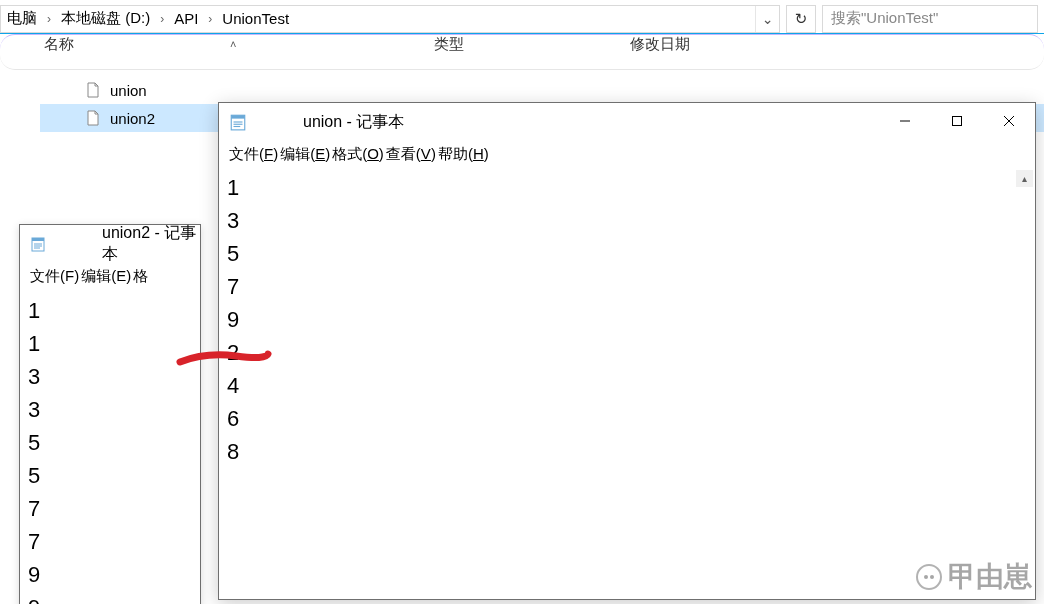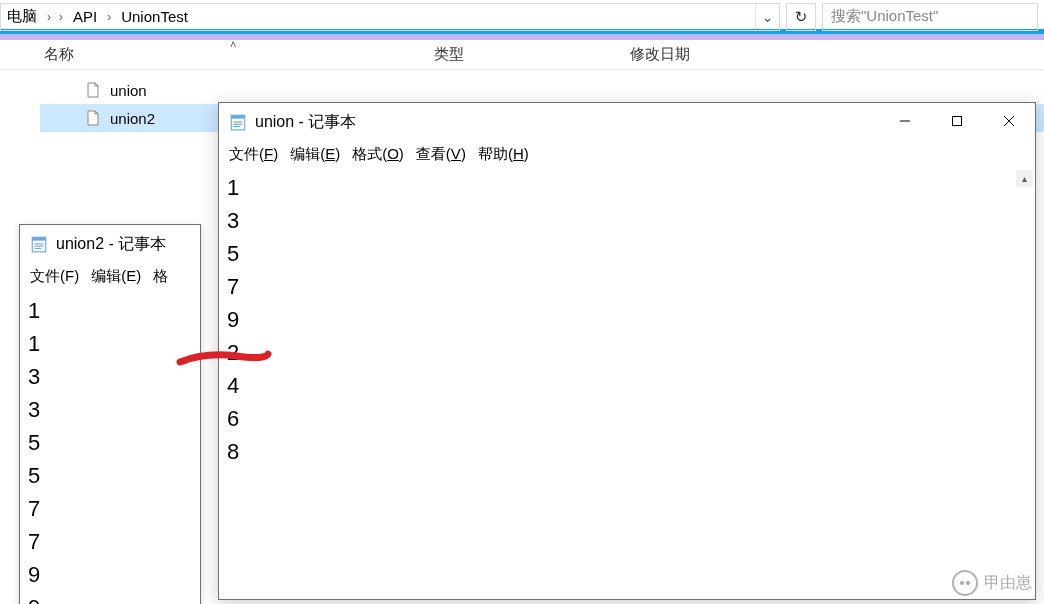--- a/index.html
+++ b/index.html
@@ -8,78 +8,79 @@
       font-size: 14px;
       width: 1044px;
       height: 604px;
       background: #fff;
       position: relative;
       overflow: hidden;
       color: #000;
     }
     
     .explorer { position: absolute; top: 0; left: 0; right: 0; height: 160px; background: #fff; }
-    .addrbar { display: flex; align-items: center; height: 34px; border-bottom: 5px solid #0ea5e9; }
+    .addrbar { display: flex; align-items: center; height: 34px; border-bottom: 1px solid #0ea5e9; }
     .crumbbox { flex: 1; display: flex; align-items: center; height: 28px; margin: 4px 6px 0 0; border: 1px solid #d9d9d9; position: relative; }
     .crumbbox .crumbseg { padding: 4px 6px; font-size: 15px; color: #000; cursor: default; }
     .crumbbox .sep { color: #666; padding: 0 4px; font-size: 12px; }
     .crumbbox .dropbtn { position: absolute; right: 0; top: 0; width: 24px; height: 100%; display: flex; align-items: center; justify-content: center; border-left: 1px solid #e6e6e6; color: #555; }
     .refresh { width: 30px; height: 28px; margin-top: 4px; border: 1px solid #d9d9d9; display: flex; align-items: center; justify-content: center; color: #333; font-size: 15px; margin-right: 6px;}
     .searchbox { width: 216px; height: 28px; margin-top: 4px; margin-right: 6px; border: 1px solid #d9d9d9; display:flex; align-items:center; color: #888; padding: 0 8px; font-size: 15px; }
-    .col-headers { display: flex; height: 36px; align-items: center; border-top: 6px solid #c4b5fd; border-bottom: 1px solid #e6e6e6; color: #333; font-size: 15px; }
+    .col-headers { display: flex; height: 36px; border-top: 1px solid #c4b5fd; border-bottom: 1px solid #e6e6e6; color: #333; font-size: 15px; border-radius: 15px; }
     .col-headers .ch { padding: 0 14px; }
     .ch1 { width: 420px; padding-left: 44px !important; }
     .ch2 { width: 200px; }
     .ch3 { width: 196px; }
     .ch4 { width: 160px; }
     .sortarrow { position:absolute; left: 230px; top: 38px; color:#555; font-size:11px; }
     .filelist { padding: 6px 0; margin-left: 40px; }
     .filerow { display:flex; align-items:center; height: 28px; padding: 0 44px; font-size:15px; }
     .filerow.sel { background:#cce8ff; }
     .fileicon { width:18px; height:18px; display:inline-flex; align-items:center; justify-content:center; margin-right: 8px; }
     .fileicon svg { width:16px; height:16px; }
     
     .npwin {
       position:absolute; background:#fff; border:1px solid #6f6f6f;
       display:flex; flex-direction:column;
       box-shadow: 0 4px 18px rgba(0,0,0,0.2);
     }
     .npwin.back { top: 180px; left: 19px; width: 182px; height: 492px; z-index: 1; box-shadow: 0 2px 8px rgba(0,0,0,0.15); margin-top: 44px; }
     .npwin.front { top: 102px; left: 218px; width: 818px; height: 498px; z-index: 3; }
-    .titlebar { height: 38px; display:flex; align-items:center; position:relative; }
+    .titlebar { height: 38px; display:flex; align-items:center; position:relative;gap:48px; }
     .titlebar .npicon { width:18px; height:18px; display:inline-flex; align-items:center; justify-content:center; margin: 0 8px 0 10px; }
     .titlebar .ttl { font-size: 16px; color:#000; }
     .winbtns { position:absolute; right:0; top:0; height:36px; display:flex; }
     .winbtn { width:52px; display:flex; align-items:center; justify-content:center; color:#000; font-size:14px; }
-    .menubar { display:flex; gap: 12px; padding: 4px 10px 6px 10px; font-size:15px;align-items:flex-end; }
+    .menubar { display:flex; gap: 2px; padding: 4px 10px 6px 10px; font-size:15px;align-items:flex-end; }
     .menubar .mi { cursor: default; }
     .menubar .mi u { text-decoration: underline; }
     .editor { flex:1; overflow:hidden; padding: 2px 8px 8px 8px; font-size: 22px; line-height: 32px; font-family: "Microsoft YaHei", Arial, sans-serif; position:relative; }
     .editor .line { height: 33px; }
     .npwin.back .editor { font-size:22px; line-height:33px; }
     .scrollup { position:absolute; right:2px; top:0; width:17px; height:17px; background:#f0f0f0; display:flex; align-items:center; justify-content:center; color:#606060; font-size:10px; }
     
     .redmark {
       position:absolute; z-index:5; top:348px; left:176px; width:96px; height:20px; pointer-events:none;
     }
     .redmark svg { width:100%; height:100%; }
     
-    .wm { position:absolute; right:12px; bottom:8px; z-index:6; display:flex; align-items:center; gap:6px; color: rgba(0,0,0,0.35); font-size:16px; font-weight:400;}
+    .wm { position:absolute; right:12px; bottom:8px; z-index:6; display:flex; align-items:center; gap:6px; color: rgba(0,0,0,0.35); font-size:28px; font-weight:700;}
     .wm .wmicon { width:26px; height:26px; border-radius:50%; border:2px solid rgba(0,0,0,0.3); display:flex; align-items:center; justify-content:center; }
     .wm .wmicon .dots { display:flex; gap:2px;}
     .wm .wmicon .dots span{ width:4px;height:4px;border-radius:50%;background:rgba(0,0,0,0.35);}
   </style>
 </head>
 <body>
 
 <div class="explorer">
   <div class="addrbar">
     <div class="crumbbox">
       <span class="crumbseg">电脑</span>
       <span class="sep">›</span>
+      <span class="crumbseg">本地磁盘 (D:)</span>
       <span class="sep">›</span>
       <span class="crumbseg">API</span>
       <span class="sep">›</span>
       <span class="crumbseg">UnionTest</span>
       <span class="dropbtn">⌄</span>
     </div>
     <div class="refresh">↻</div>
     <div class="searchbox">
       <span>搜索"UnionTest"</span>
     </div>

